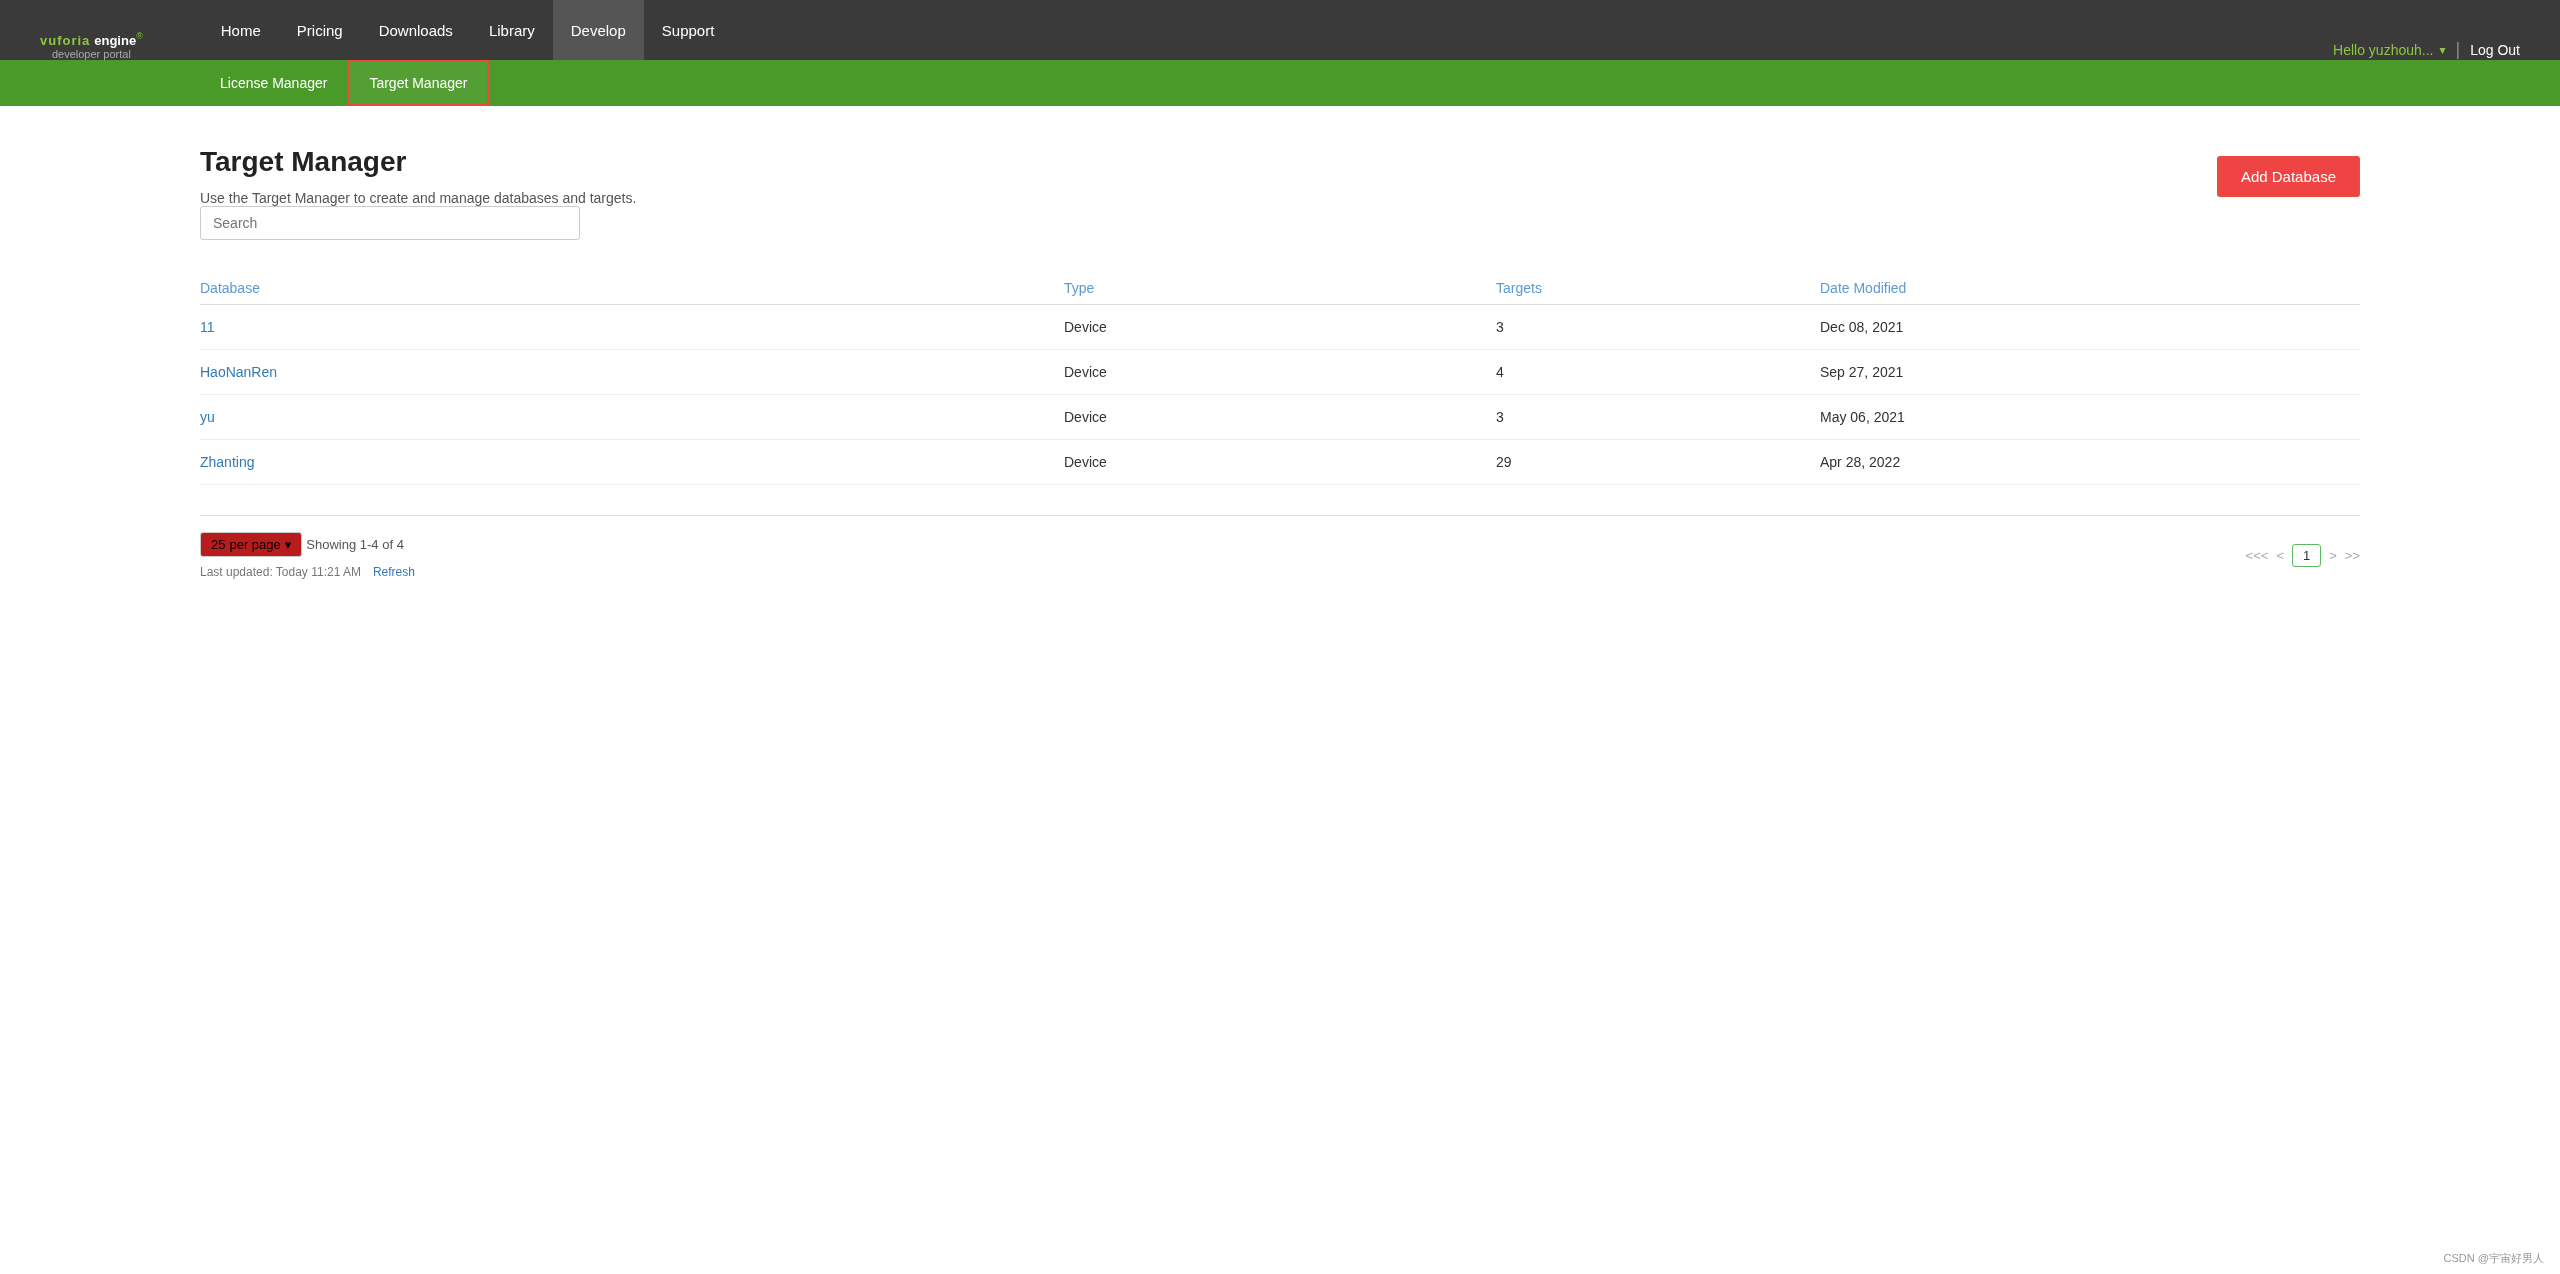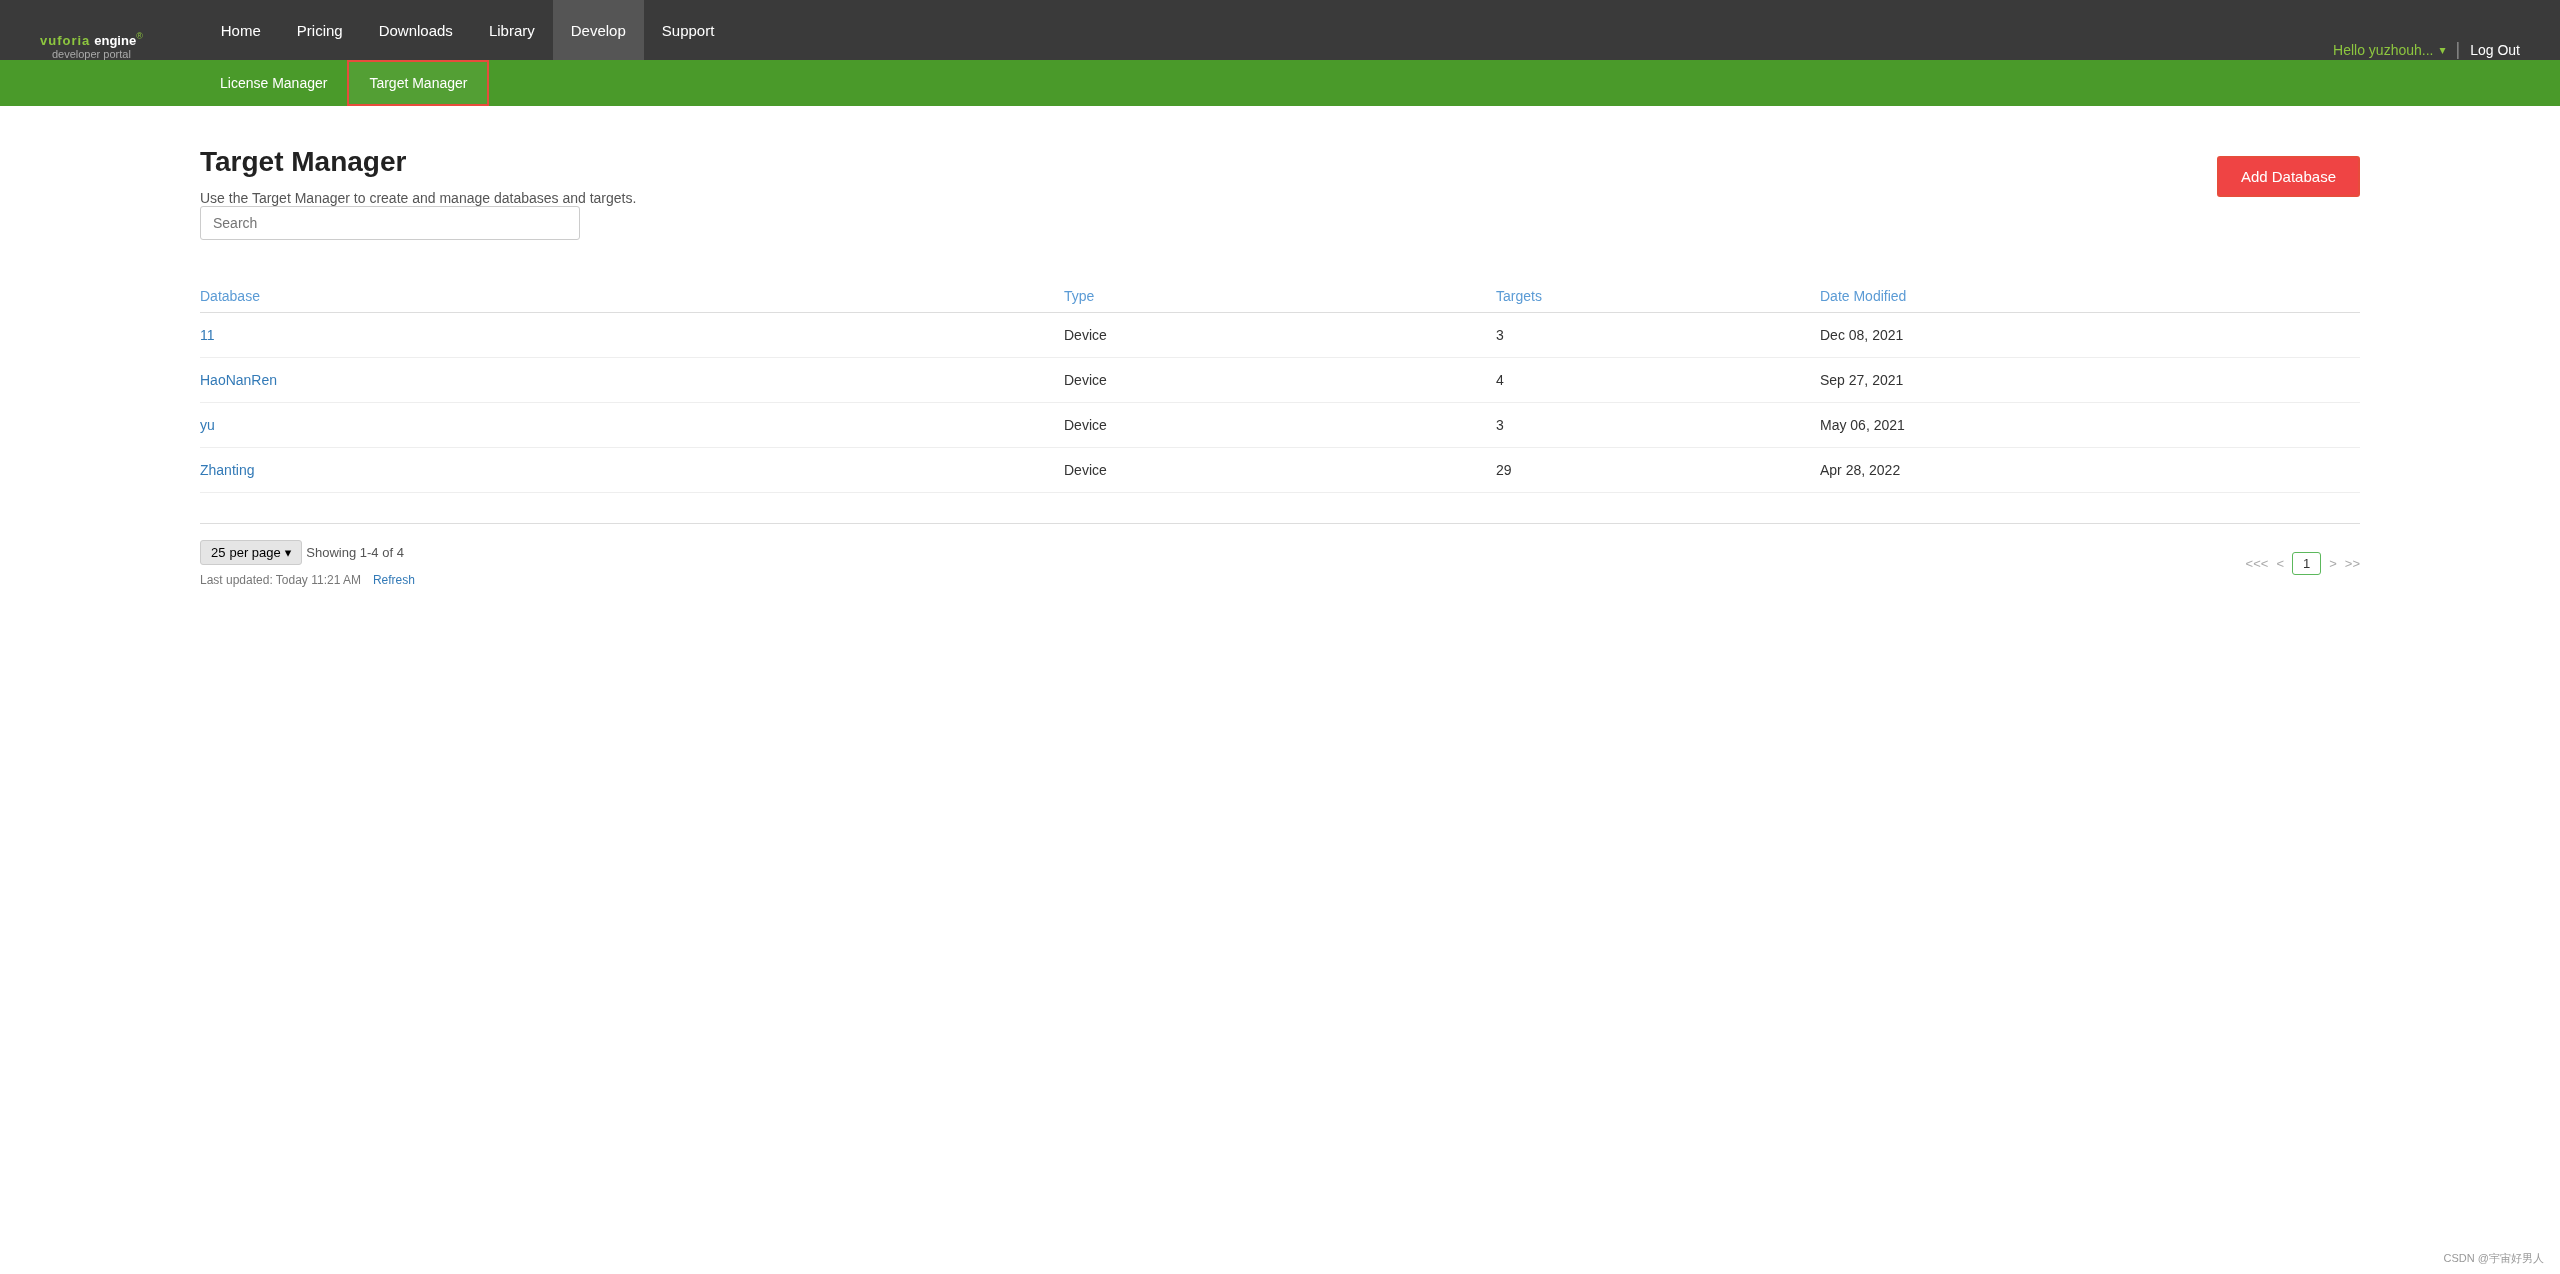--- a/index.html
+++ b/index.html
@@ -109,21 +109,21 @@
     }
 
     
     .search-box {
       width: 380px;
       padding: 8px 12px;
       border: 1px solid #ccc;
       border-radius: 3px;
       font-size: 14px;
       color: #999;
-      margin-bottom: 20px;
+      margin-bottom: 12px;
     }
 
     
     .db-table {
       width: 100%;
       border-collapse: collapse;
     }
     .db-table th {
       color: #5b9bd5;
       font-weight: normal;
@@ -155,21 +155,21 @@
       border-top: 1px solid #ddd;
     }
     .footer-left { display: flex; flex-direction: column; gap: 6px; }
     .per-page-selector {
       display: flex;
       align-items: center;
       gap: 4px;
     }
     .per-page-btn {
       border: 1px solid #ccc;
-      background: #e5e5e5;
+      background: #b91c1c;
       padding: 4px 10px;
       font-size: 13px;
       cursor: pointer;
       border-radius: 3px;
       display: flex;
       align-items: center;
       gap: 4px;
     }
     .showing-text { font-size: 13px; color: #555; }
     .last-updated { font-size: 12px; color: #777; }

